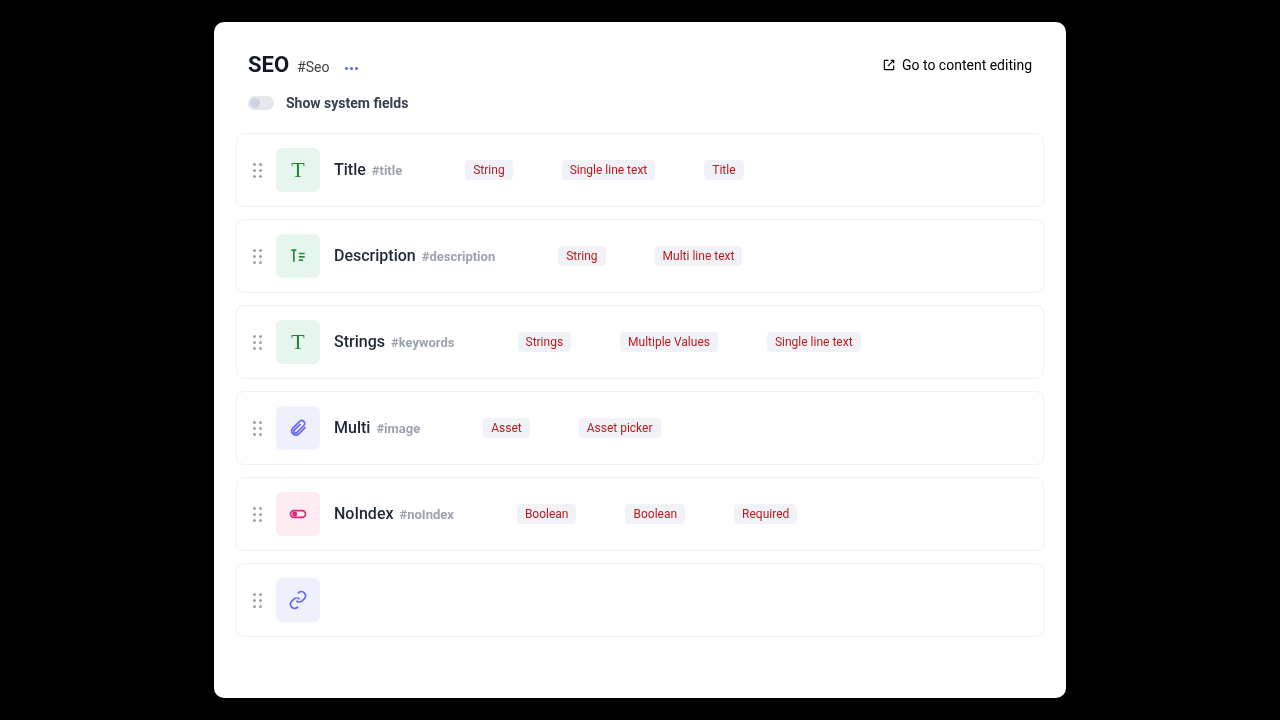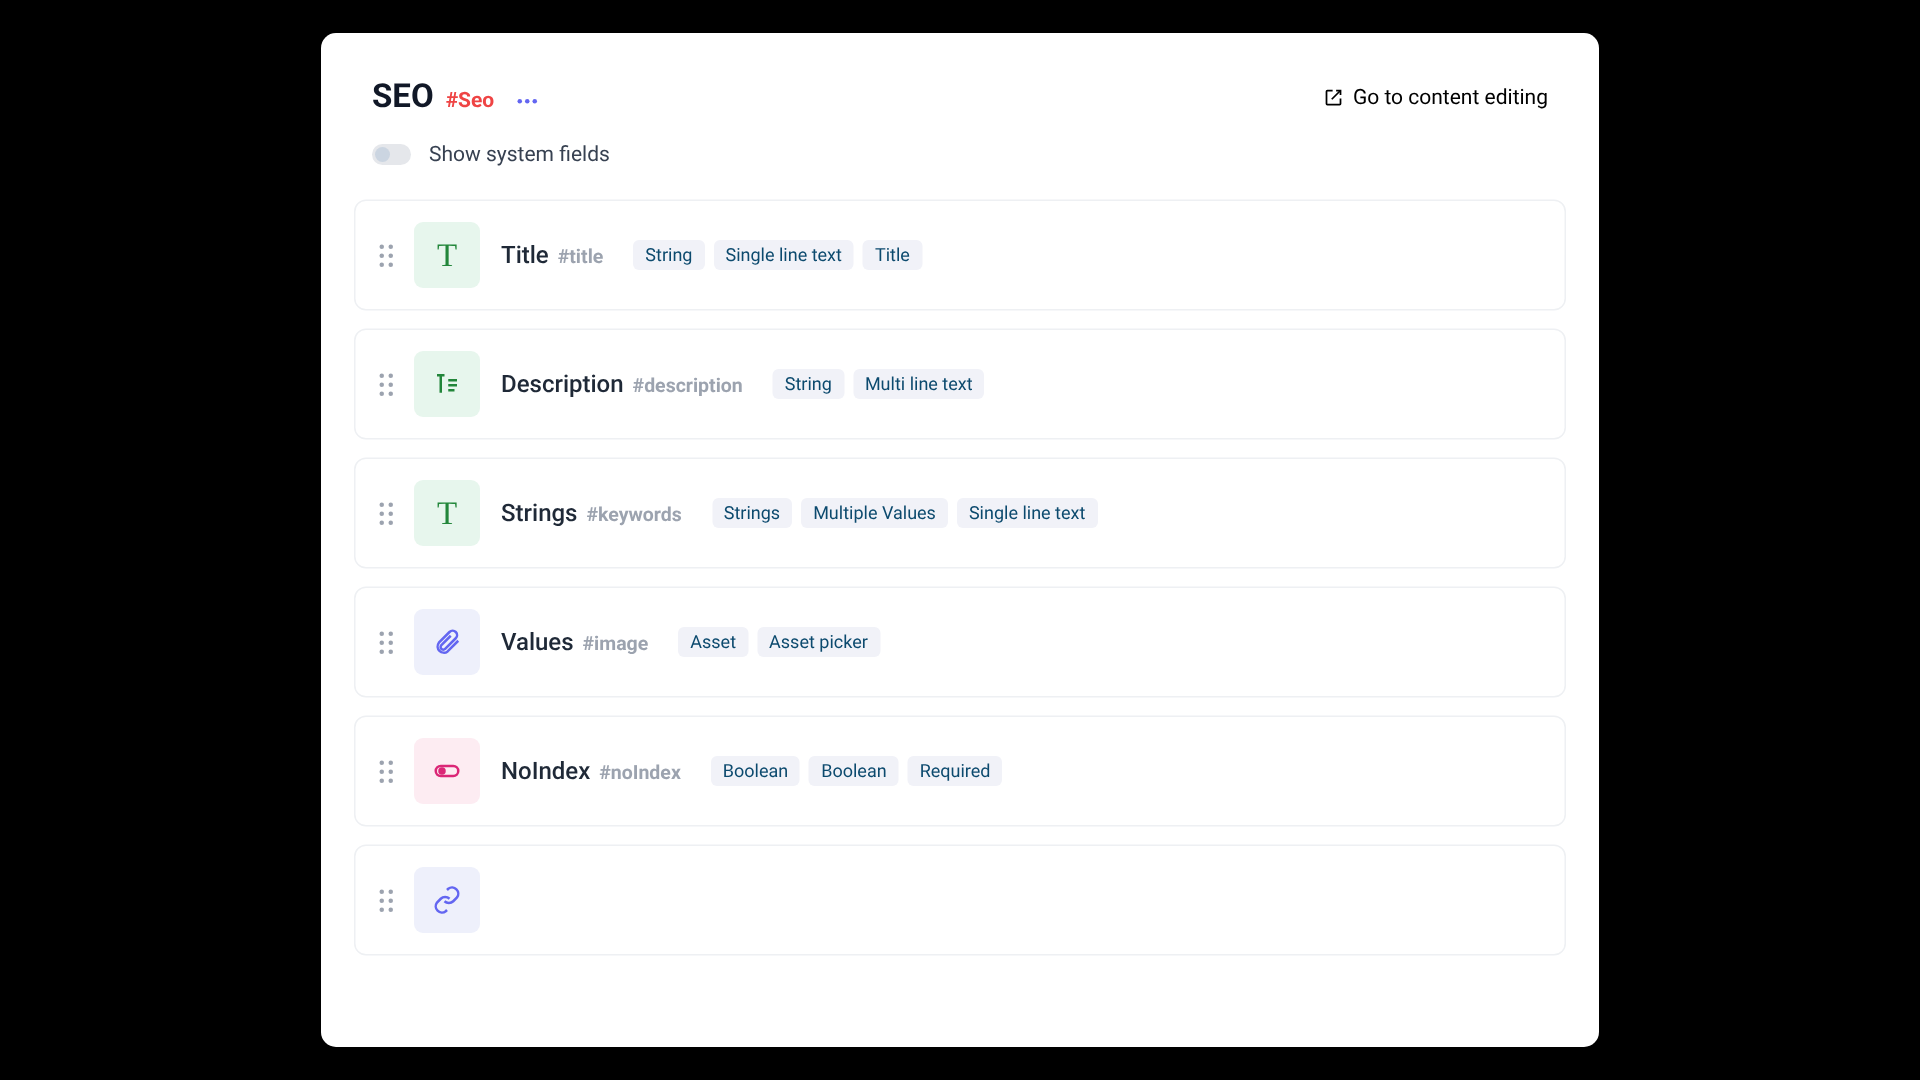--- a/index.html
+++ b/index.html
@@ -32,22 +32,21 @@
     align-items: baseline;
     gap: 8px;
   }
   .title-main {
     font-size: 22px;
     font-weight: 700;
     color: #111827;
   }
   .title-slug {
     font-size: 14px;
-    color: #ef4444;
-    font-weight: bold;
+    color: #404040;
   }
   .more-dots {
     display: inline-flex;
     gap: 2px;
     margin-left: 8px;
     cursor: pointer;
     position: relative;
     top: -2px;
   }
   .more-dots span {
@@ -61,20 +60,21 @@
     font-size: 14px;
     cursor: pointer;
   }
   .go-link svg { width: 14px; height: 14px; }
   .toggle-row {
     display: flex;
     align-items: center;
     gap: 12px;
     padding: 0 12px;
     margin-bottom: 22px;
+    font-weight: bold;
   }
   .toggle {
     width: 26px;
     height: 14px;
     background: #e5e7eb;
     border-radius: 999px;
     position: relative;
     cursor: pointer;
   }
   .toggle .knob {
@@ -125,24 +125,25 @@
     font-size: 22px;
     font-weight: 400;
   }
   .field-body { display: flex; flex-direction: row; gap: 20px; }
   .field-header { display: flex; align-items: baseline; gap: 6px; }
   .field-name { font-size: 16px; color: #1f2937; font-weight: 500; }
   .field-slug { font-size: 13px; color: #9ca3af; font-weight: bold; }
   .tags { display: flex; gap: 6px; flex-wrap: wrap; }
   .tag {
     background: #f1f2f8;
-    color: #0c4a6e;
+    color: #b91c1c;
     font-size: 12px;
     padding: 3px 8px;
     border-radius: 4px;
+    margin-left: 43px;
   }
 </style>
 </head>
 <body>
 
 <div class="panel">
 
   <div class="header">
     <div class="header-left">
       <span class="title-main">SEO</span>
@@ -258,21 +259,21 @@
           <span></span>
           <span></span>
         </div>
         <div class="type-icon purple">
           <svg viewBox="0 0 24 24" fill="none" stroke="currentColor" stroke-width="2">
             <path d="M21 11l-8.5 8.5a5 5 0 0 1-7-7L14 4a3.5 3.5 0 0 1 5 5l-8.5 8.5a2 2 0 0 1-3-3L15 7"></path>
           </svg>
         </div>
         <div class="field-body">
           <div class="field-header">
-            <span class="field-name">Values</span>
+            <span class="field-name">Multi</span>
             <span class="field-slug">#image</span>
           </div>
           <div class="tags">
             <span class="tag">Asset</span>
             <span class="tag">Asset picker</span>
           </div>
         </div>
       </div>
       <div class="field-card">
         <div class="drag-handle">

